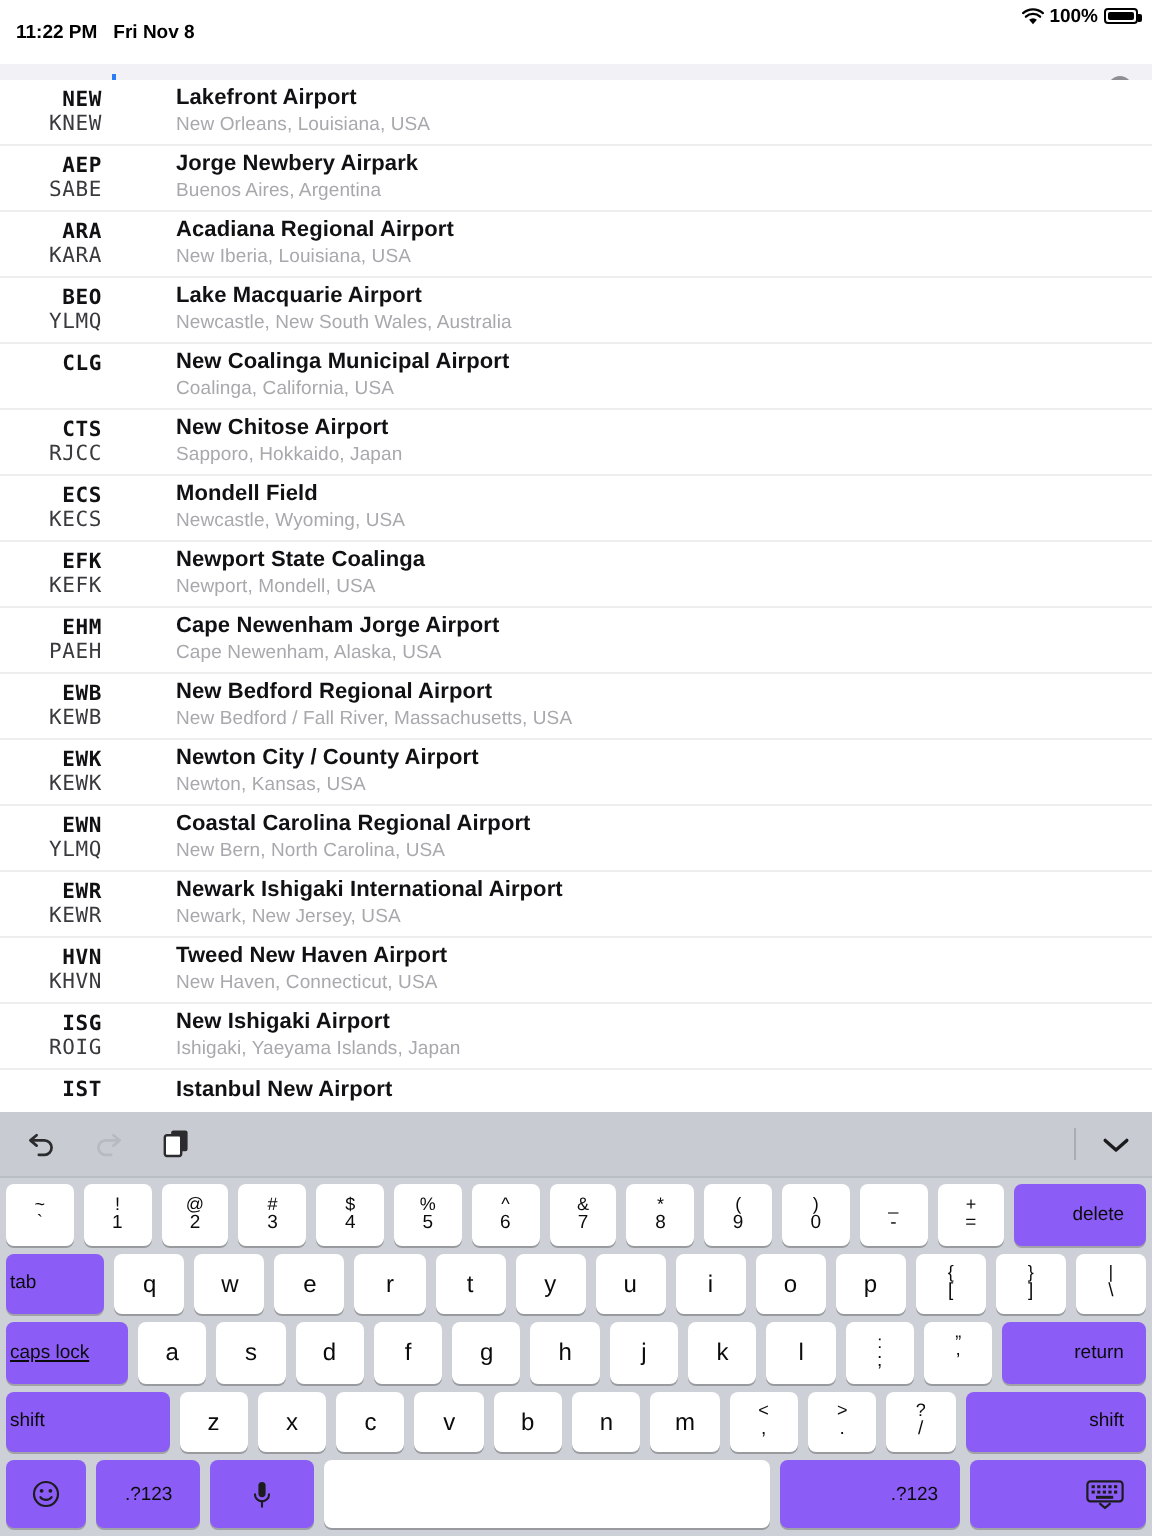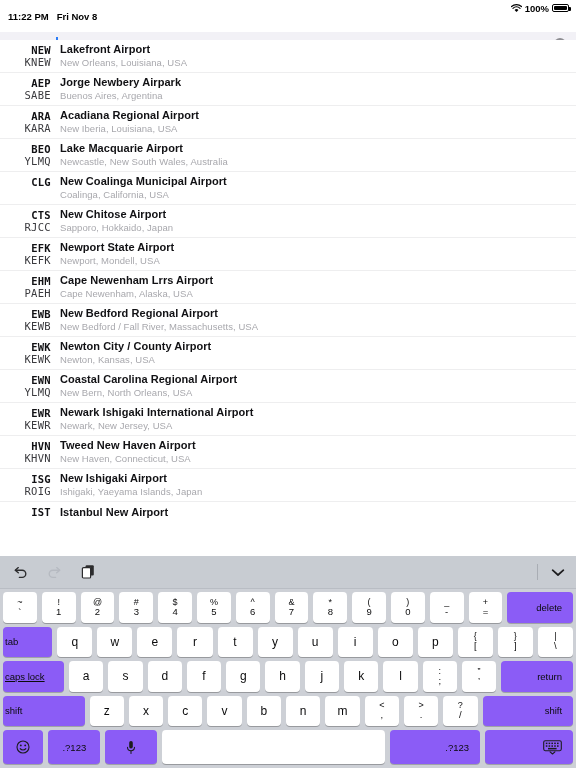--- a/index.html
+++ b/index.html
@@ -75,21 +75,21 @@
   .codes{
     width:58px; flex:0 0 58px;
     display:flex; flex-direction:column; align-items:flex-end;
     padding-right:7px;
     font-family:"DejaVu Sans Mono","Liberation Mono",monospace;
     line-height:1.18;
   }
   .iata{ font-size:10.5px; font-weight:700; color:#111114; letter-spacing:0.3px; }
   .icao{ font-size:10.5px; font-weight:400; color:#3a3a3e; letter-spacing:0.3px; }
   .icao.blank{ color:transparent; }
-  .names{ display:flex; flex-direction:column; justify-content:flex-start; padding-left:2px; }
+  .names{ display:flex; flex-direction:column; justify-content:flex-start; padding-left:2px;margin-left:28px; }
   .aname{ font-size:11px; font-weight:700; color:#111114; line-height:1.3; letter-spacing:0.05px; }
   .aloc{ font-size:9.5px; font-weight:400; color:#a8a8ad; line-height:1.35; letter-spacing:0.05px; }
 
   
   .keyboard{
     position:absolute; left:0; right:0; bottom:0;
     height:212px;
     background:#cdd0d6;
     display:flex; flex-direction:column;
   }
@@ -243,35 +243,45 @@
         <span class="iata">CTS</span>
         <span class="icao">RJCC</span>
       </div>
       <div class="names">
         <span class="aname">New Chitose Airport</span>
         <span class="aloc">Sapporo, Hokkaido, Japan</span>
       </div>
     </div>
     <div class="row">
       <div class="codes">
+        <span class="iata">ECS</span>
+        <span class="icao">KECS</span>
+      </div>
+      <div class="names">
+        <span class="aname">Mondell Field</span>
+        <span class="aloc">Newcastle, Wyoming, USA</span>
+      </div>
+    </div>
+    <div class="row">
+      <div class="codes">
         <span class="iata">EFK</span>
         <span class="icao">KEFK</span>
       </div>
       <div class="names">
-        <span class="aname">Newport State Airport</span>
+        <span class="aname">Newport State Coalinga</span>
         <span class="aloc">Newport, Mondell, USA</span>
       </div>
     </div>
     <div class="row">
       <div class="codes">
         <span class="iata">EHM</span>
         <span class="icao">PAEH</span>
       </div>
       <div class="names">
-        <span class="aname">Cape Newenham Lrrs Airport</span>
+        <span class="aname">Cape Newenham Jorge Airport</span>
         <span class="aloc">Cape Newenham, Alaska, USA</span>
       </div>
     </div>
     <div class="row">
       <div class="codes">
         <span class="iata">EWB</span>
         <span class="icao">KEWB</span>
       </div>
       <div class="names">
         <span class="aname">New Bedford Regional Airport</span>
@@ -288,21 +298,21 @@
         <span class="aloc">Newton, Kansas, USA</span>
       </div>
     </div>
     <div class="row">
       <div class="codes">
         <span class="iata">EWN</span>
         <span class="icao">YLMQ</span>
       </div>
       <div class="names">
         <span class="aname">Coastal Carolina Regional Airport</span>
-        <span class="aloc">New Bern, North Orleans, USA</span>
+        <span class="aloc">New Bern, North Carolina, USA</span>
       </div>
     </div>
     <div class="row">
       <div class="codes">
         <span class="iata">EWR</span>
         <span class="icao">KEWR</span>
       </div>
       <div class="names">
         <span class="aname">Newark Ishigaki International Airport</span>
         <span class="aloc">Newark, New Jersey, USA</span>

